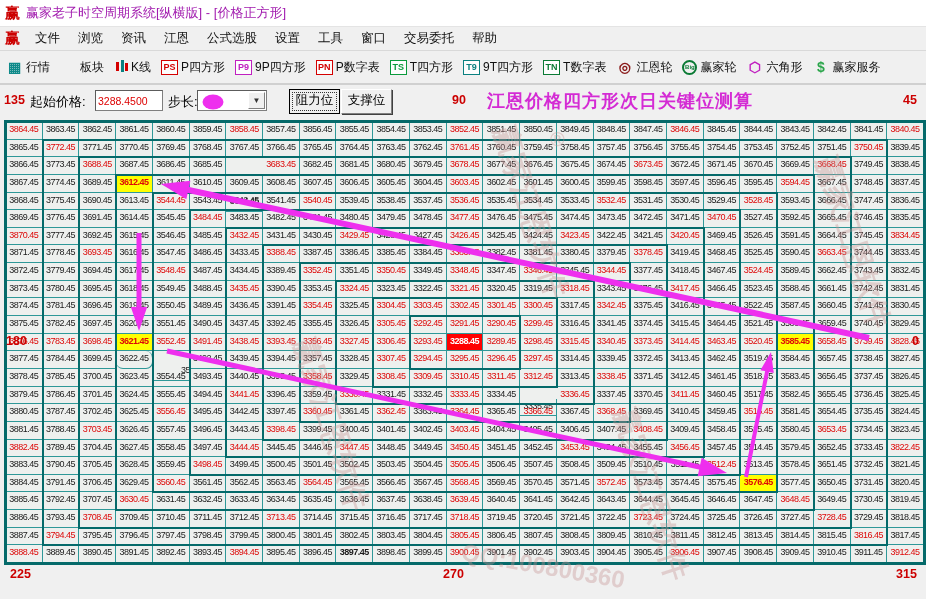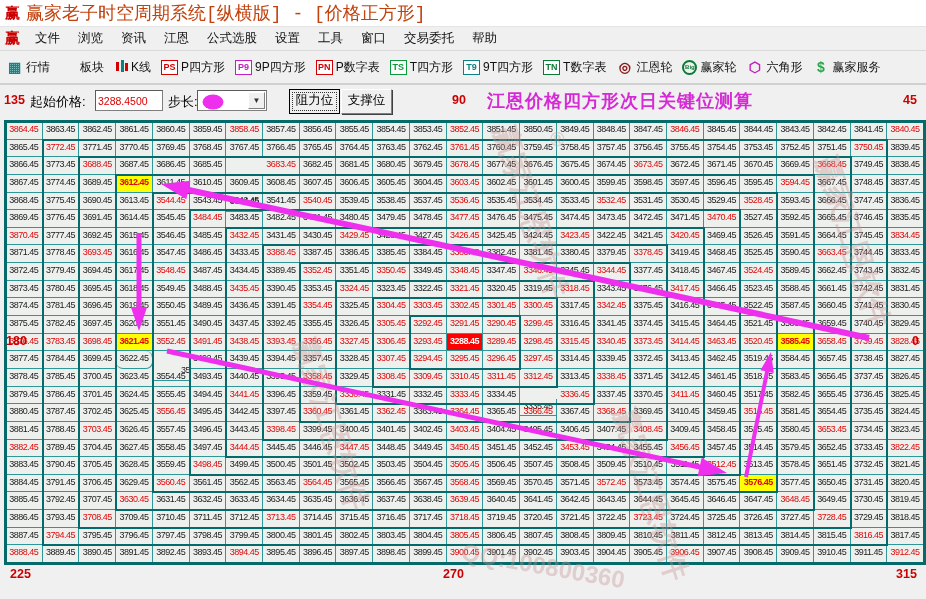--- a/index.html
+++ b/index.html
@@ -2,21 +2,21 @@
 <html><head>
 <meta charset="utf-8">
 <style>
   html,body{margin:0;padding:0;}
   #app{position:relative;width:926px;height:599px;background:#f0f0f0;overflow:hidden;
        font-family:"Liberation Sans",sans-serif;-webkit-font-smoothing:none;}
   
   #titlebar{position:absolute;left:0;top:0;width:926px;height:26px;background:#ffffff;
     border-bottom:1px solid #e4e4e4;display:flex;align-items:center;}
   .applogo{display:inline-block;margin:0 6px 0 5px;color:#cc0000;font-weight:bold;font-size:15px;}
-  #titletext{font-size:18px;color:#c2410c;font-family:Liberation Mono, monospace;}
+  #titletext{font-size:13px;color:#a21caf;}
   
   #menubar{position:absolute;left:0;top:27px;width:926px;height:23px;background:#f0f0f0;
     border-bottom:1px solid #d9d9d9;display:flex;align-items:center;}
   .menuitem{font-size:12.5px;color:#111;padding:2px 9px;cursor:default;}
   
   #toolbar{position:absolute;left:0;top:51px;width:926px;height:34px;background:#f0f0f0;
     border-bottom:2px solid #d0d0d0;display:flex;align-items:center;padding-left:4px;box-sizing:border-box;}
   .tbtn{display:flex;align-items:center;margin-right:6px;padding:2px 2px;font-size:12px;color:#111;white-space:nowrap;}
   .tico{display:inline-flex;align-items:center;justify-content:center;width:17px;height:15px;
     margin-right:3px;font-size:9px;font-weight:bold;box-sizing:border-box;}
@@ -772,21 +772,21 @@
       <div class="gcell" style="left: 881.28px; top: 405.72px; width: 36.72px; height: 17.64px; line-height: 15.64px;">3817.45</div>
       <div class="gcell red" style="left: 0px; top: 423.36px; width: 36.72px; height: 17.64px; line-height: 15.64px;">3888.45</div>
       <div class="gcell" style="left: 36.72px; top: 423.36px; width: 36.72px; height: 17.64px; line-height: 15.64px;">3889.45</div>
       <div class="gcell" style="left: 73.44px; top: 423.36px; width: 36.72px; height: 17.64px; line-height: 15.64px;">3890.45</div>
       <div class="gcell" style="left: 110.16px; top: 423.36px; width: 36.72px; height: 17.64px; line-height: 15.64px;">3891.45</div>
       <div class="gcell" style="left: 146.88px; top: 423.36px; width: 36.72px; height: 17.64px; line-height: 15.64px;">3892.45</div>
       <div class="gcell" style="left: 183.6px; top: 423.36px; width: 36.72px; height: 17.64px; line-height: 15.64px;">3893.45</div>
       <div class="gcell red" style="left: 220.32px; top: 423.36px; width: 36.72px; height: 17.64px; line-height: 15.64px;">3894.45</div>
       <div class="gcell" style="left: 257.04px; top: 423.36px; width: 36.72px; height: 17.64px; line-height: 15.64px;">3895.45</div>
       <div class="gcell" style="left: 293.76px; top: 423.36px; width: 36.72px; height: 17.64px; line-height: 15.64px;">3896.45</div>
-      <div class="gcell" style="left: 330.48px; top: 423.36px; width: 36.72px; height: 17.64px; line-height: 15.64px;">3897.45</div>
+      <div class="gcell" style="left: 330.48px; top: 423.36px; width: 36.72px; height: 17.64px; line-height: 15.64px; font-weight: bold;">3897.45</div>
       <div class="gcell" style="left: 367.2px; top: 423.36px; width: 36.72px; height: 17.64px; line-height: 15.64px;">3898.45</div>
       <div class="gcell" style="left: 403.92px; top: 423.36px; width: 36.72px; height: 17.64px; line-height: 15.64px;">3899.45</div>
       <div class="gcell red" style="left: 440.64px; top: 423.36px; width: 36.72px; height: 17.64px; line-height: 15.64px;">3900.45</div>
       <div class="gcell" style="left: 477.36px; top: 423.36px; width: 36.72px; height: 17.64px; line-height: 15.64px;">3901.45</div>
       <div class="gcell" style="left: 514.08px; top: 423.36px; width: 36.72px; height: 17.64px; line-height: 15.64px;">3902.45</div>
       <div class="gcell" style="left: 550.8px; top: 423.36px; width: 36.72px; height: 17.64px; line-height: 15.64px;">3903.45</div>
       <div class="gcell" style="left: 587.52px; top: 423.36px; width: 36.72px; height: 17.64px; line-height: 15.64px;">3904.45</div>
       <div class="gcell" style="left: 624.24px; top: 423.36px; width: 36.72px; height: 17.64px; line-height: 15.64px;">3905.45</div>
       <div class="gcell red" style="left: 660.96px; top: 423.36px; width: 36.72px; height: 17.64px; line-height: 15.64px;">3906.45</div>
       <div class="gcell" style="left: 697.68px; top: 423.36px; width: 36.72px; height: 17.64px; line-height: 15.64px;">3907.45</div>

